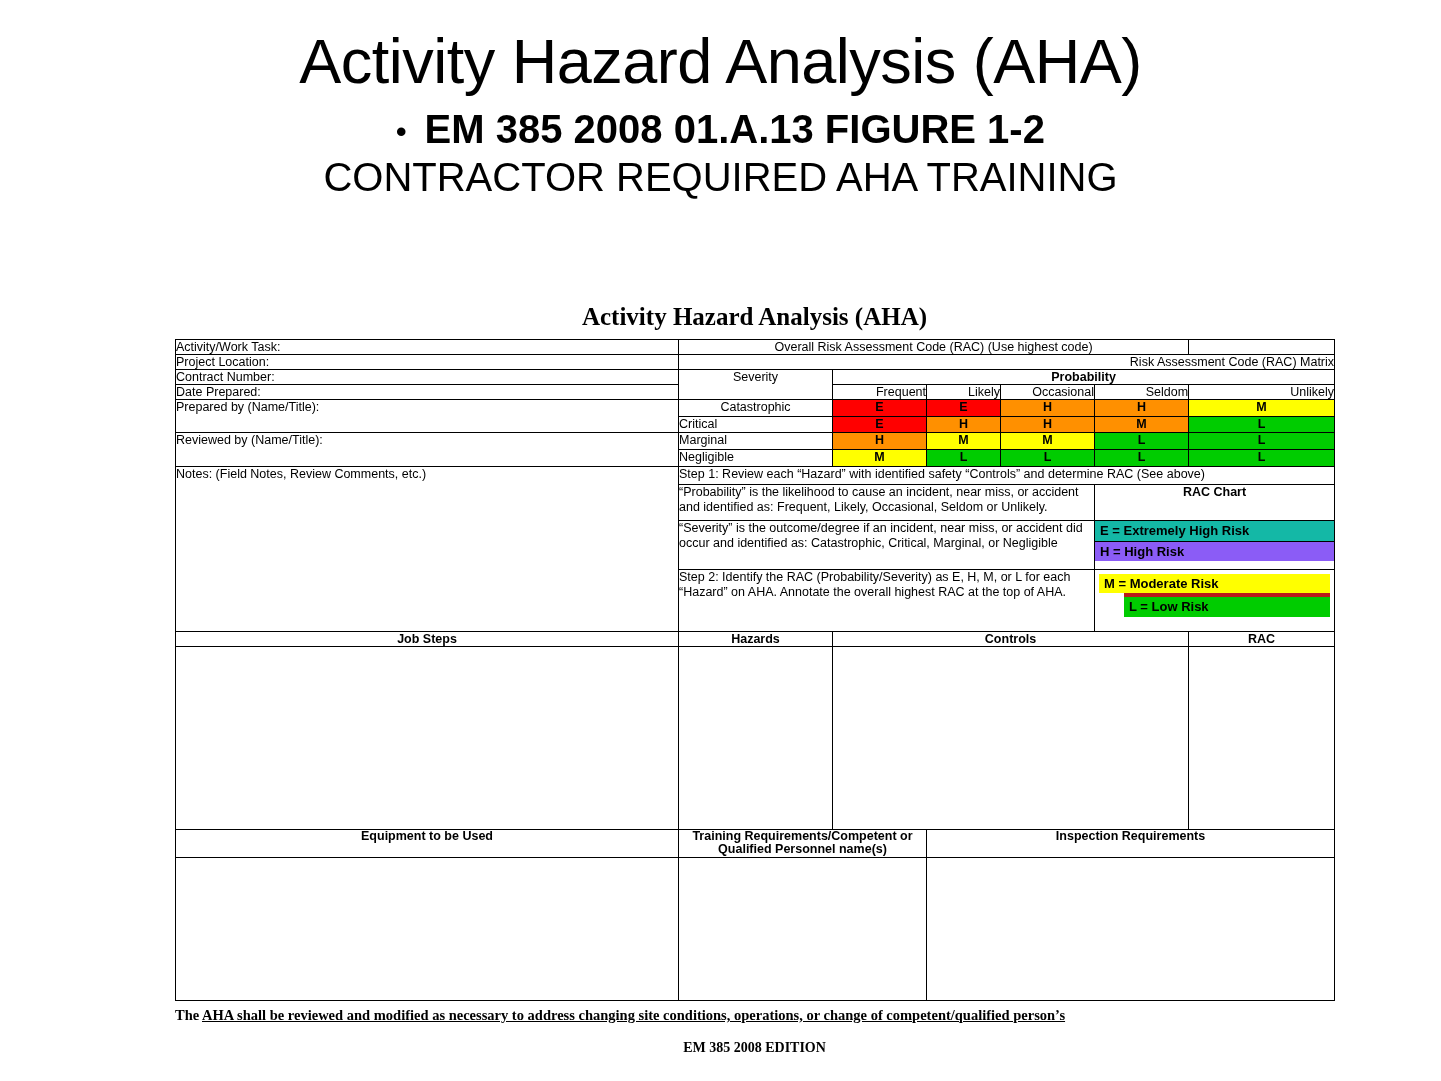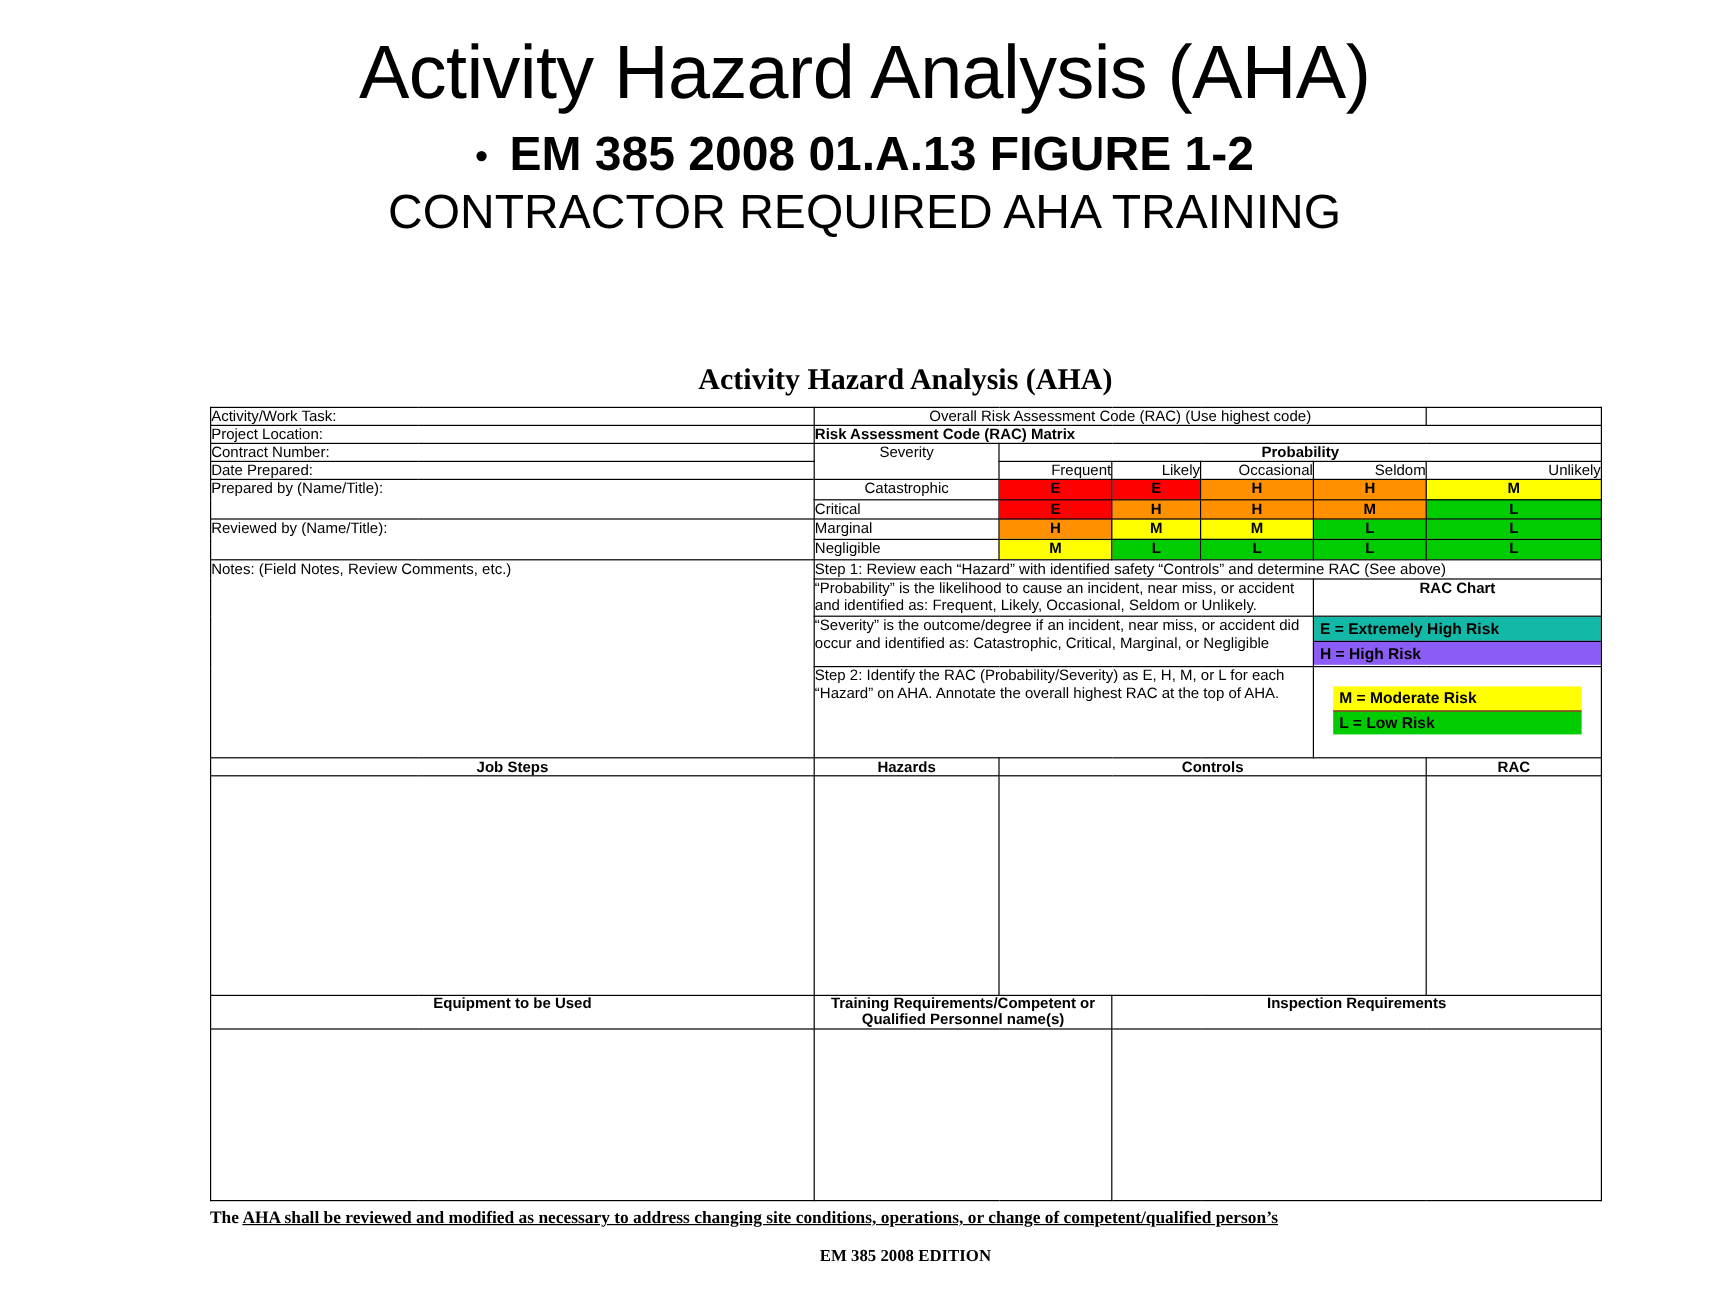--- a/index.html
+++ b/index.html
@@ -78,22 +78,22 @@
   .lbl {
     font-size: 12.5px;
     font-weight: normal;
   }
   .rac-top {
     text-align: center;
     font-size: 13.5px;
     padding: 2px 0;
   }
   .matrix-title {
-    text-align: left;
-    font-weight: bold;
+    text-align: right;
+    font-weight: normal;
     font-size: 15.5px;
     padding: 2px 0;
   }
   .sev-head {
     text-align: center;
     font-weight: normal;
     font-size: 16px;
     vertical-align: middle;
   }
   .prob-head {
@@ -287,23 +287,23 @@
       <tr>
         <td colspan="5" rowspan="1" class="step-txt">“Severity” is the outcome/degree if an incident, near miss, or accident did occur and identified as: Catastrophic, Critical, Marginal, or Negligible</td>
         <td colspan="2" style="padding:0;">
           <div class="legend e">E = Extremely High Risk</div>
           <div class="legend h" style="border-top:1px solid #000;">H = High Risk</div>
         </td>
       </tr>
 
       <tr>
         <td colspan="5" class="step-txt">Step 2: Identify the RAC (Probability/Severity) as E, H, M, or L for each “Hazard” on AHA. Annotate the overall highest RAC at the top of AHA.</td>
-        <td colspan="2" style="padding:16px;">
+        <td colspan="2" style="padding:4px;">
           <div class="legend m">M = Moderate Risk</div>
-          <div class="legend l" style="border-top:1px solid #b91c1c;">L = Low Risk</div>
+          <div class="legend l" style="border-top:4px solid #b91c1c;margin-left:25px;">L = Low Risk</div>
         </td>
       </tr>
 
       <tr>
         <td colspan="2" class="colhdr">Job Steps</td>
         <td colspan="2" class="colhdr">Hazards</td>
         <td colspan="4" class="colhdr">Controls</td>
         <td class="colhdr">RAC</td>
       </tr>
 

